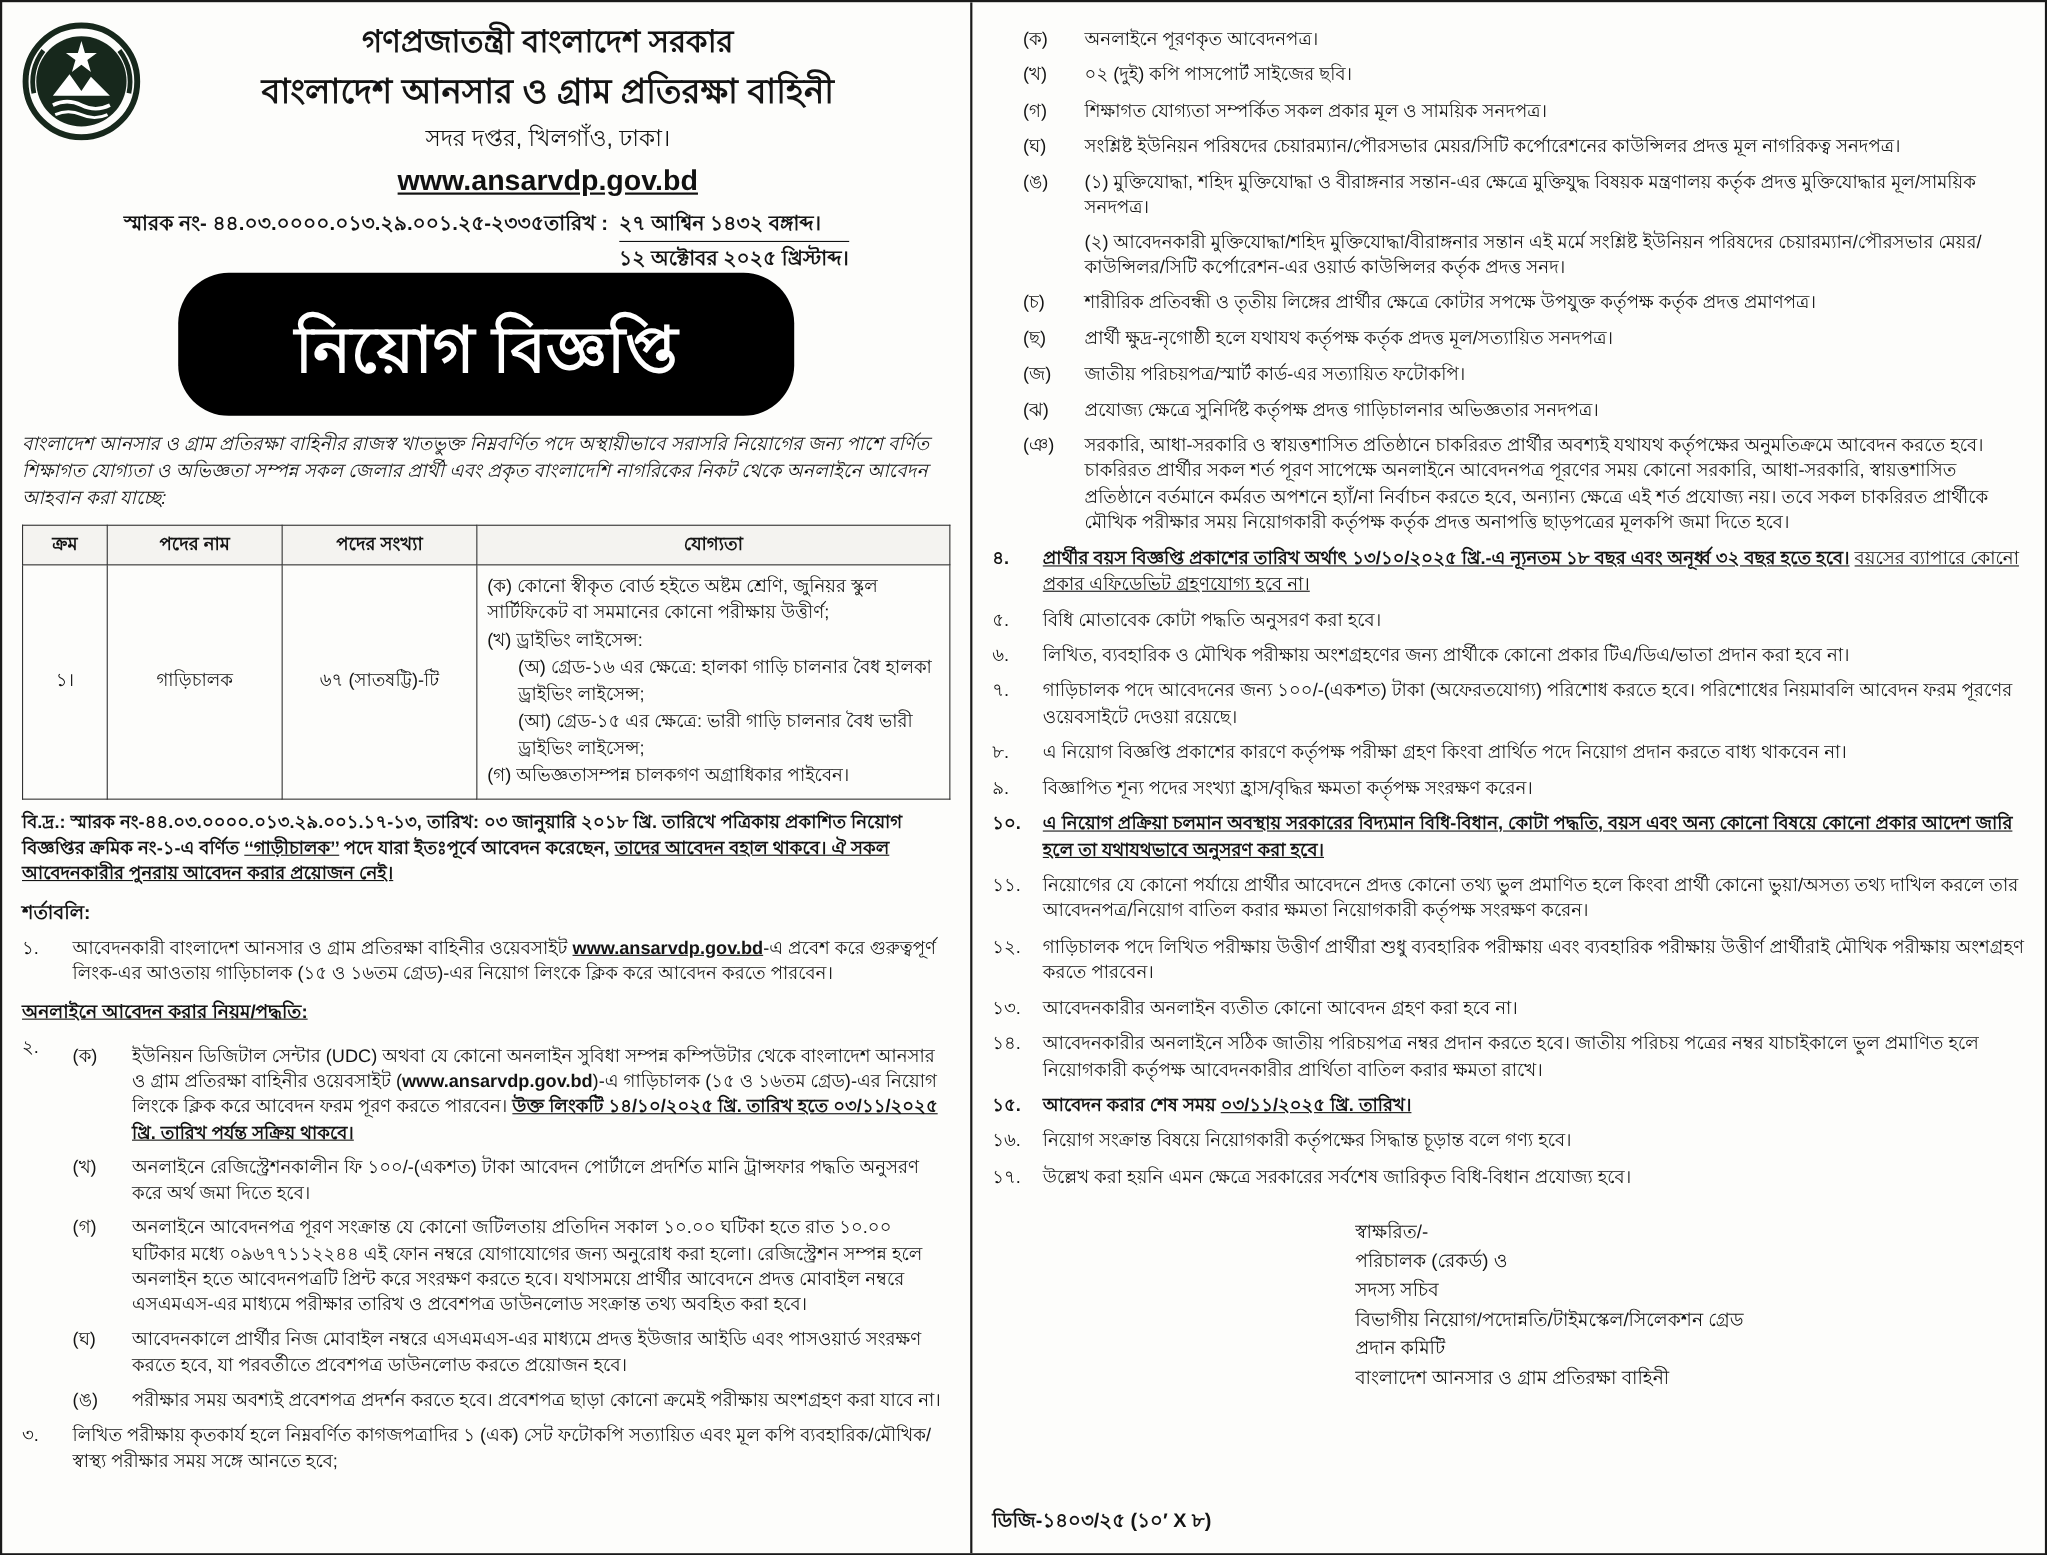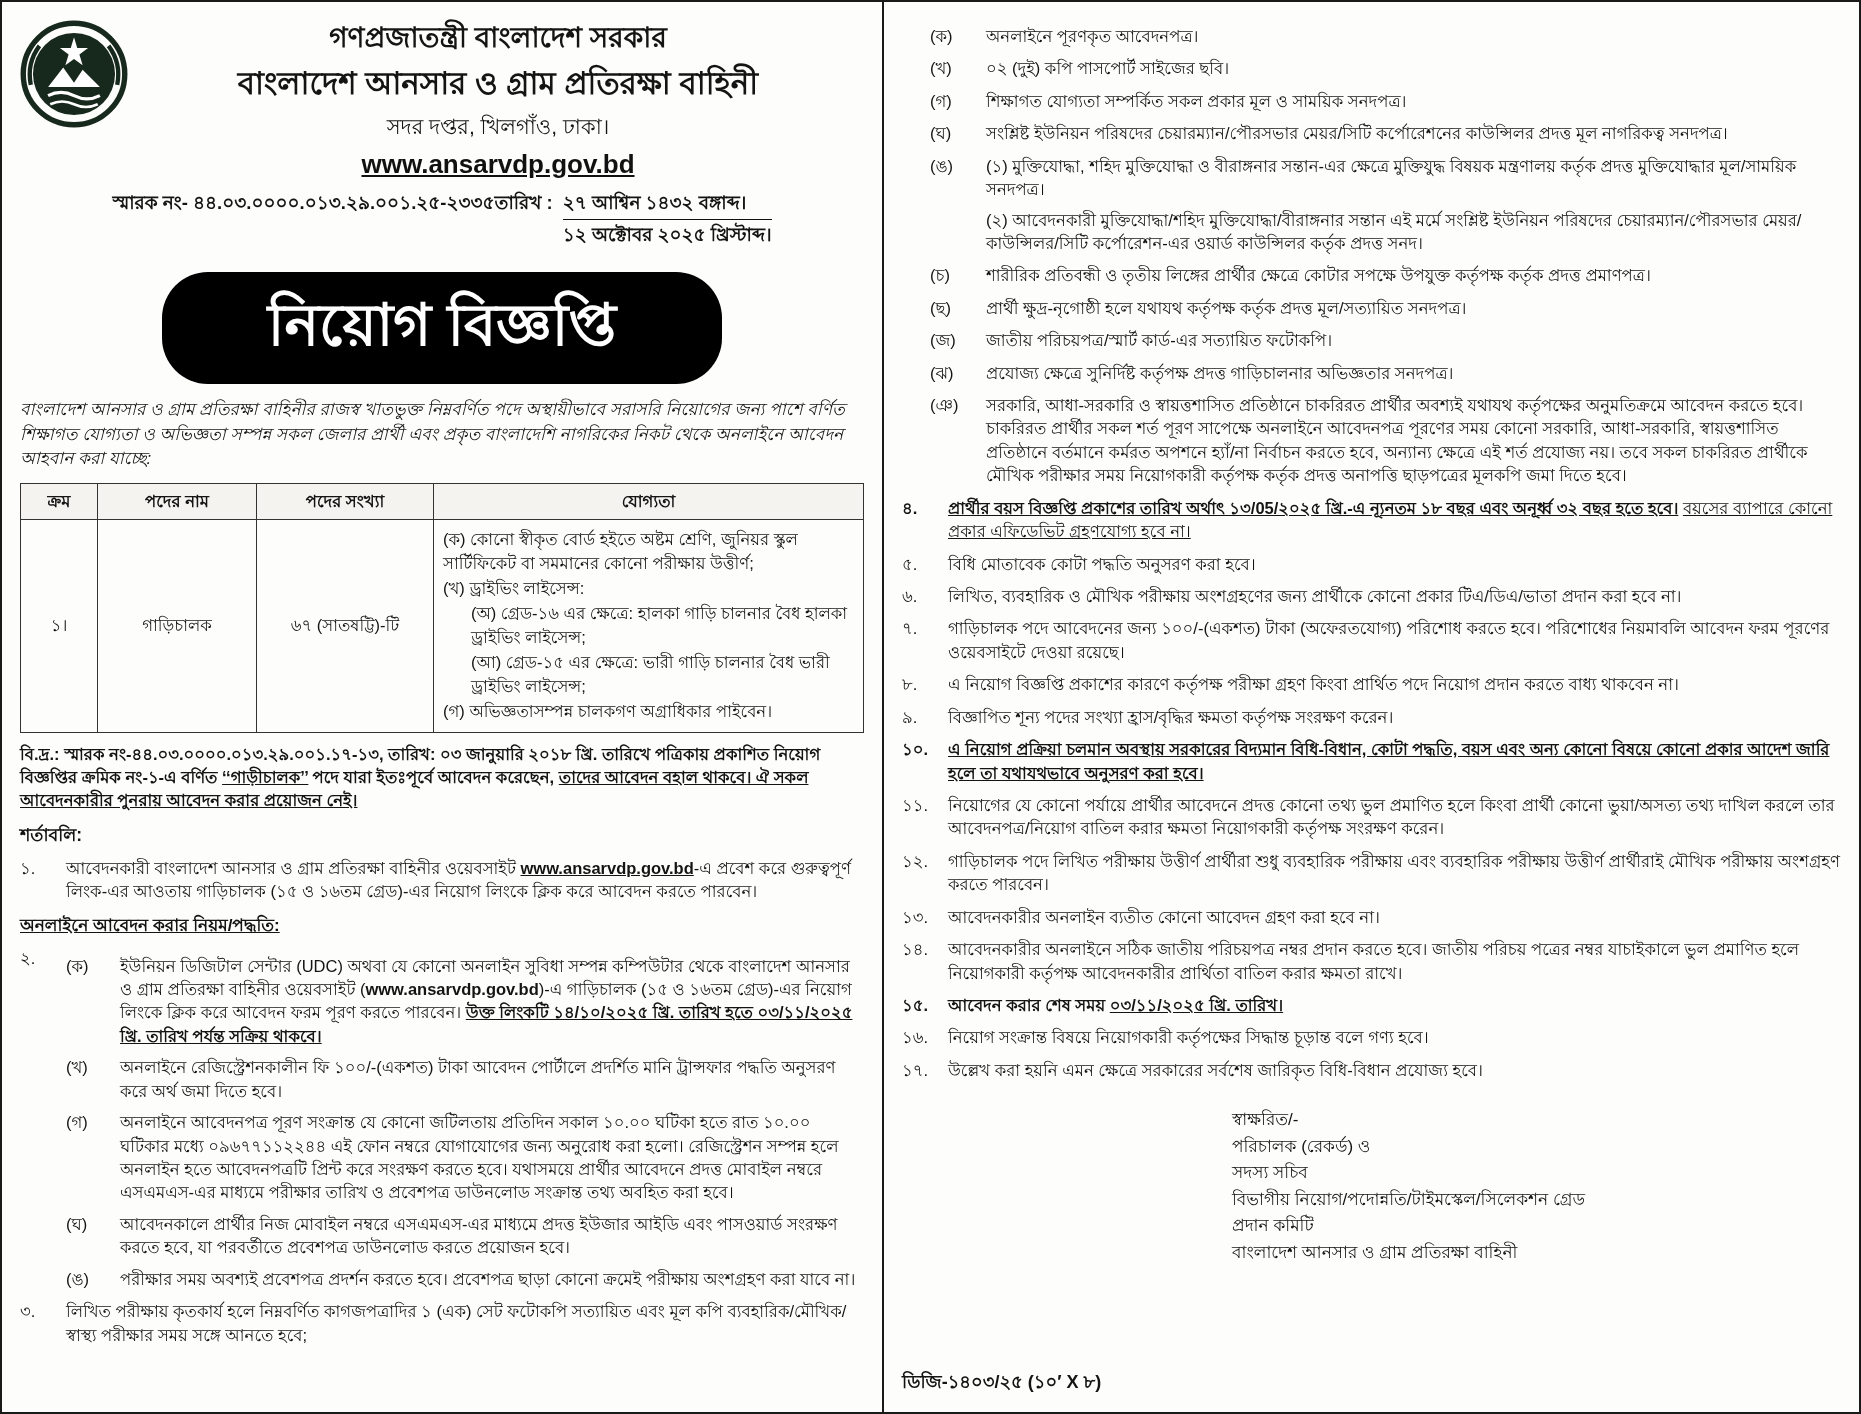--- a/index.html
+++ b/index.html
@@ -15,21 +15,21 @@
   .org-title{font-size:31px;font-weight:700;margin:0 0 6px;}
   .org-addr{font-size:21px;margin:0 0 4px;}
   .website{font-size:26px;font-weight:700;text-decoration:underline;color:#111;display:inline-block;margin-bottom:2px;}
   
   .memo-row{display:flex;justify-content:center;align-items:flex-start;margin-top:6px;font-size:18.5px;font-weight:600;}
   .memo-dates{display:flex;gap:10px;align-items:flex-start;font-weight:600;}
   .date-stack{display:flex;flex-direction:column;}
   .date-stack .d1{border-bottom:1.5px solid #111;padding-bottom:2px;}
   .date-stack .d2{padding-top:2px;}
   
-  .notice-box{background:#000;color:#fff;width:540px;margin:24px auto 14px;border-radius:46px;text-align:center;font-size:58px;font-weight:700;padding:12px 10px 18px;}
+  .notice-box{background:#000;color:#fff;width:540px;margin:0 auto 14px;border-radius:46px;text-align:center;font-size:58px;font-weight:700;padding:30px 10px 18px;}
   .intro{margin:6px 0 12px;font-size:17px;font-style:italic;}
   
   table.post-table{border-collapse:collapse;width:100%;margin:2px 0 10px;}
   .post-table th,.post-table td{border:1.7px solid #333;padding:6px 9px;font-size:16.5px;vertical-align:middle;}
   .post-table th{font-weight:700;text-align:center;background:#f4f3f0;}
   .c-serial{width:58px;text-align:center;}
   .c-post{width:140px;text-align:center;}
   .c-count{width:158px;text-align:center;}
   .qual-line{margin:2px 0;}
   .qual-line.ind{padding-left:28px;}
@@ -240,21 +240,21 @@
         </div>
         <div class="item lettered">
           <div class="num">(ঞ)</div>
           <div class="body">
             <div class="txt"><span>সরকারি, আধা-সরকারি ও স্বায়ত্তশাসিত প্রতিষ্ঠানে চাকরিরত প্রার্থীর অবশ্যই যথাযথ কর্তৃপক্ষের অনুমতিক্রমে আবেদন করতে হবে। চাকরিরত প্রার্থীর সকল শর্ত পূরণ সাপেক্ষে অনলাইনে আবেদনপত্র পূরণের সময় কোনো সরকারি, আধা-সরকারি, স্বায়ত্তশাসিত প্রতিষ্ঠানে বর্তমানে কর্মরত অপশনে হ্যাঁ/না নির্বাচন করতে হবে, অন্যান্য ক্ষেত্রে এই শর্ত প্রযোজ্য নয়। তবে সকল চাকরিরত প্রার্থীকে মৌখিক পরীক্ষার সময় নিয়োগকারী কর্তৃপক্ষ কর্তৃক প্রদত্ত অনাপত্তি ছাড়পত্রের মূলকপি জমা দিতে হবে।</span></div>
           </div>
         </div>
         <div class="item">
           <div class="num seg-b">৪.</div>
           <div class="body">
-            <div class="txt"><span class="seg-b seg-u">প্রার্থীর বয়স বিজ্ঞপ্তি প্রকাশের তারিখ অর্থাৎ ১৩/05/২০২৫ খ্রি.-এ ন্যূনতম ১৮ বছর এবং অনূর্ধ্ব ৩২ বছর হতে হবে।</span><span> </span><span class="seg-u">বয়সের ব্যাপারে কোনো প্রকার এফিডেভিট গ্রহণযোগ্য হবে না।</span></div>
+            <div class="txt"><span class="seg-b seg-u">প্রার্থীর বয়স বিজ্ঞপ্তি প্রকাশের তারিখ অর্থাৎ ১৩/১০/২০২৫ খ্রি.-এ ন্যূনতম ১৮ বছর এবং অনূর্ধ্ব ৩২ বছর হতে হবে।</span><span> </span><span class="seg-u">বয়সের ব্যাপারে কোনো প্রকার এফিডেভিট গ্রহণযোগ্য হবে না।</span></div>
           </div>
         </div>
         <div class="item">
           <div class="num">৫.</div>
           <div class="body">
             <div class="txt"><span>বিধি মোতাবেক কোটা পদ্ধতি অনুসরণ করা হবে।</span></div>
           </div>
         </div>
         <div class="item">
           <div class="num">৬.</div>

